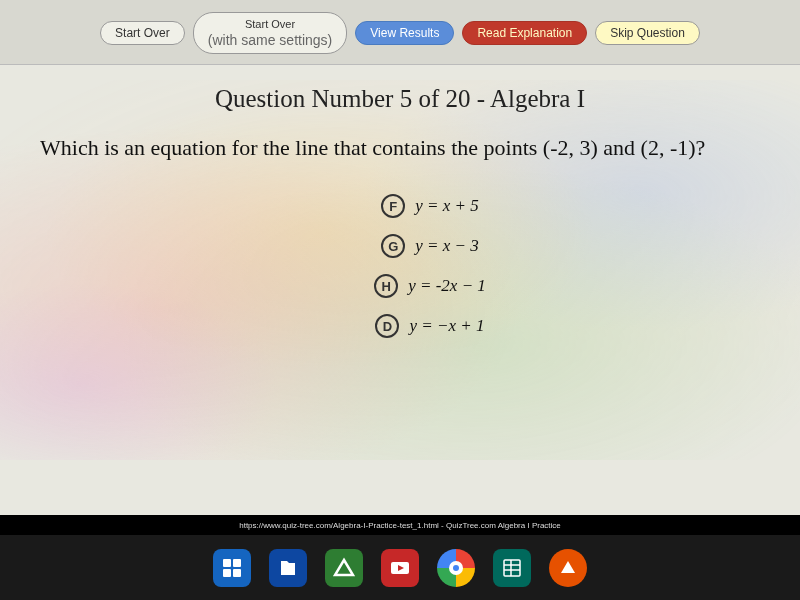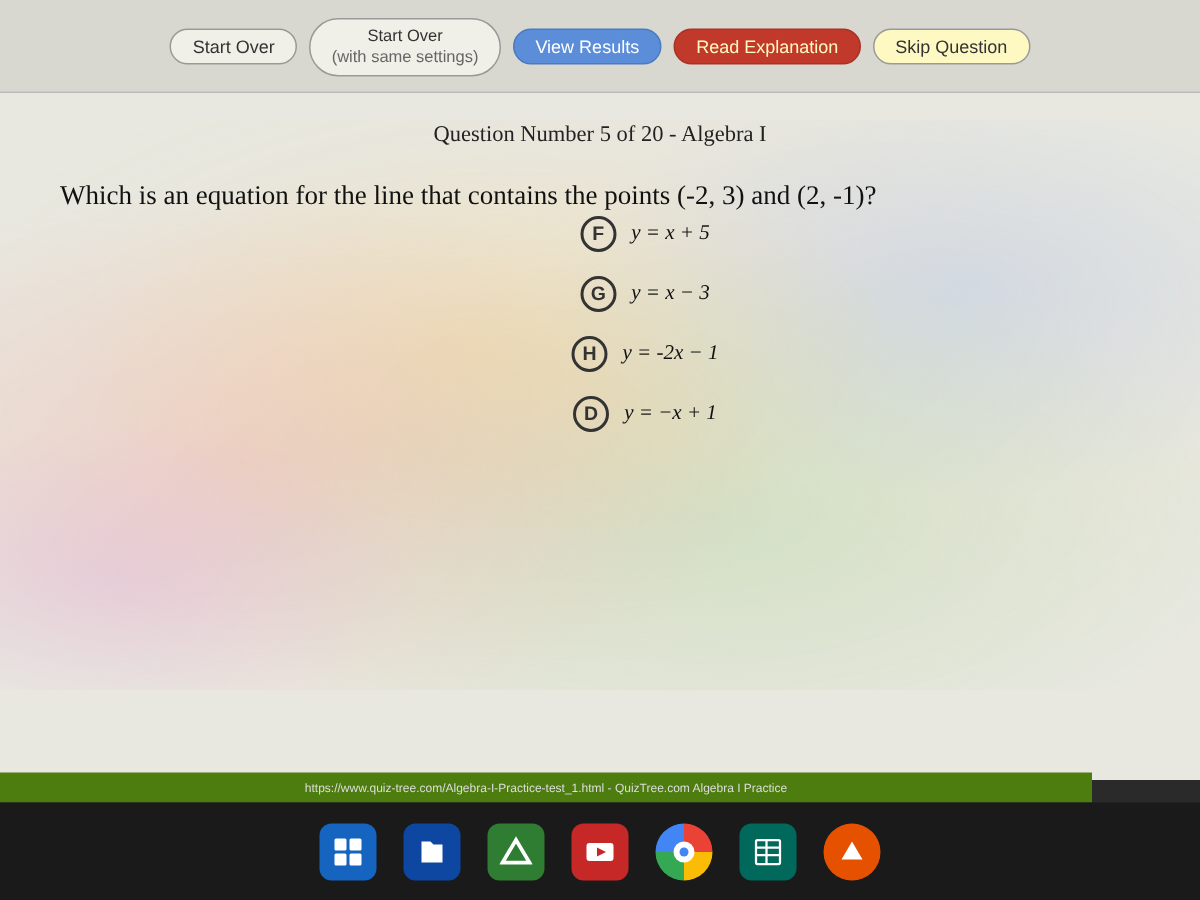--- a/index.html
+++ b/index.html
@@ -89,43 +89,44 @@
     }
 
     .btn-start-over-settings {
       background: #f0f0e8;
       font-size: 11px;
       line-height: 1.3;
       text-align: center;
     }
 
     .btn-start-over-settings .sub {
-      font-size: 11px;
+      font-size: 14px;
       color: #666;
       display: block;
     }
 
     
     .question-area {
       position: relative;
       z-index: 5;
       padding: 20px 40px 10px;
     }
 
     .question-number {
       text-align: center;
-      font-size: 15px;
+      font-size: 25px;
       color: #222;
       margin-bottom: 18px;
       font-family: Georgia, serif;
     }
 
     .question-text {
-      font-size: 18px;
+      font-size: 22px;
       color: #111;
+      margin-bottom: 30px;
       line-height: 1.5;
       font-family: Georgia, serif;
     }
 
     
     .answers {
       display: flex;
       flex-direction: column;
       align-items: center;
       gap: 16px;
@@ -151,21 +152,21 @@
       border: 2px solid #333;
       border-radius: 50%;
       font-size: 13px;
       font-family: Arial, sans-serif;
       font-weight: bold;
       color: #333;
       flex-shrink: 0;
     }
 
     .answer-text {
-      font-size: 14px;
+      font-size: 17px;
       color: #111;
     }
 
     
     .math {
       font-style: italic;
     }
 
     
     .taskbar {
@@ -204,23 +205,23 @@
     .taskbar-icon.orange-circle {
       background: #e65100;
       border-radius: 50%;
     }
 
     
     .browser-bottom {
       position: absolute;
       bottom: 65px;
       left: 0;
-      width: 728px;
+      width: 800px;
       height: 20px;
-      background: #4d7c0f;
+      background: #000000;
       display: flex;
       align-items: center;
       justify-content: center;
     }
 
     .browser-url-text {
       font-size: 8px;
       color: #ddd;
       font-family: Arial, sans-serif;
     }

